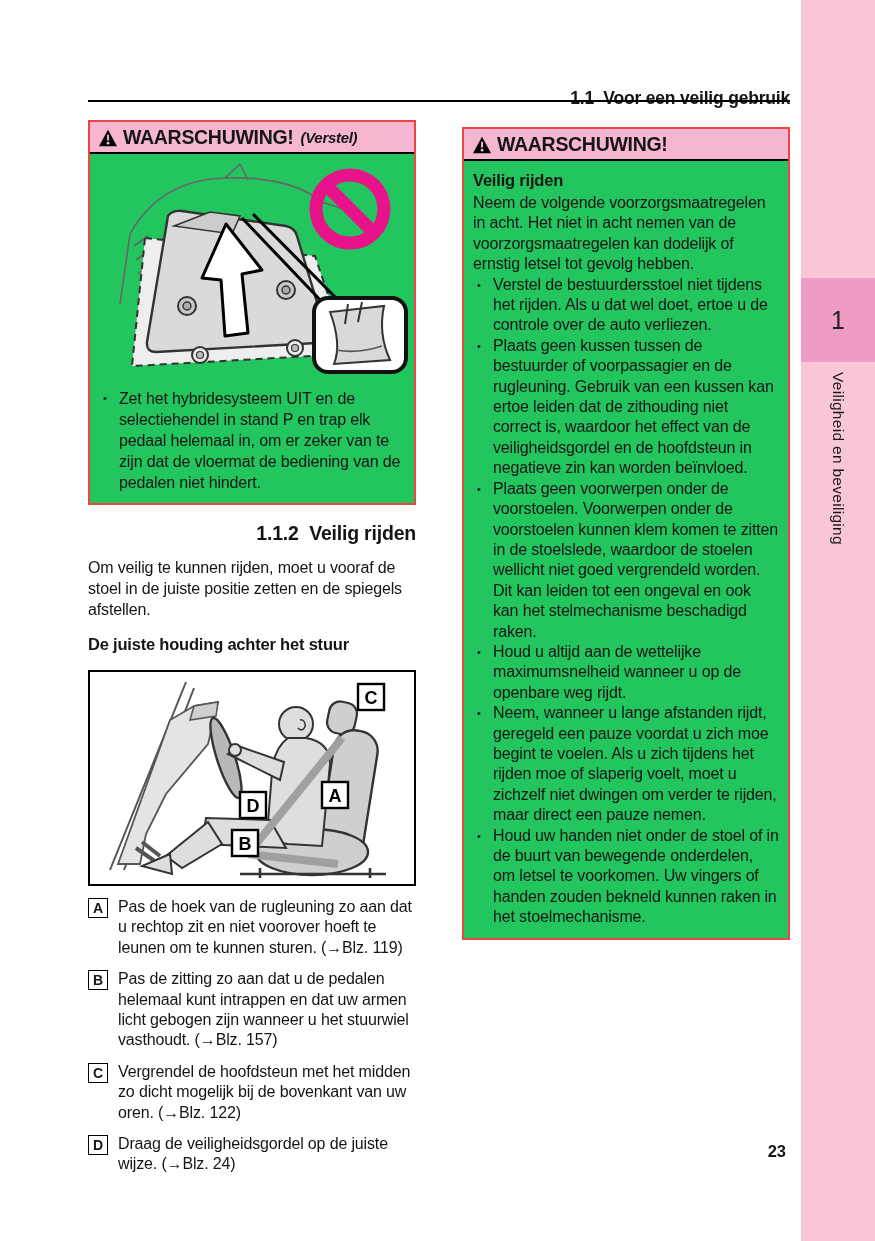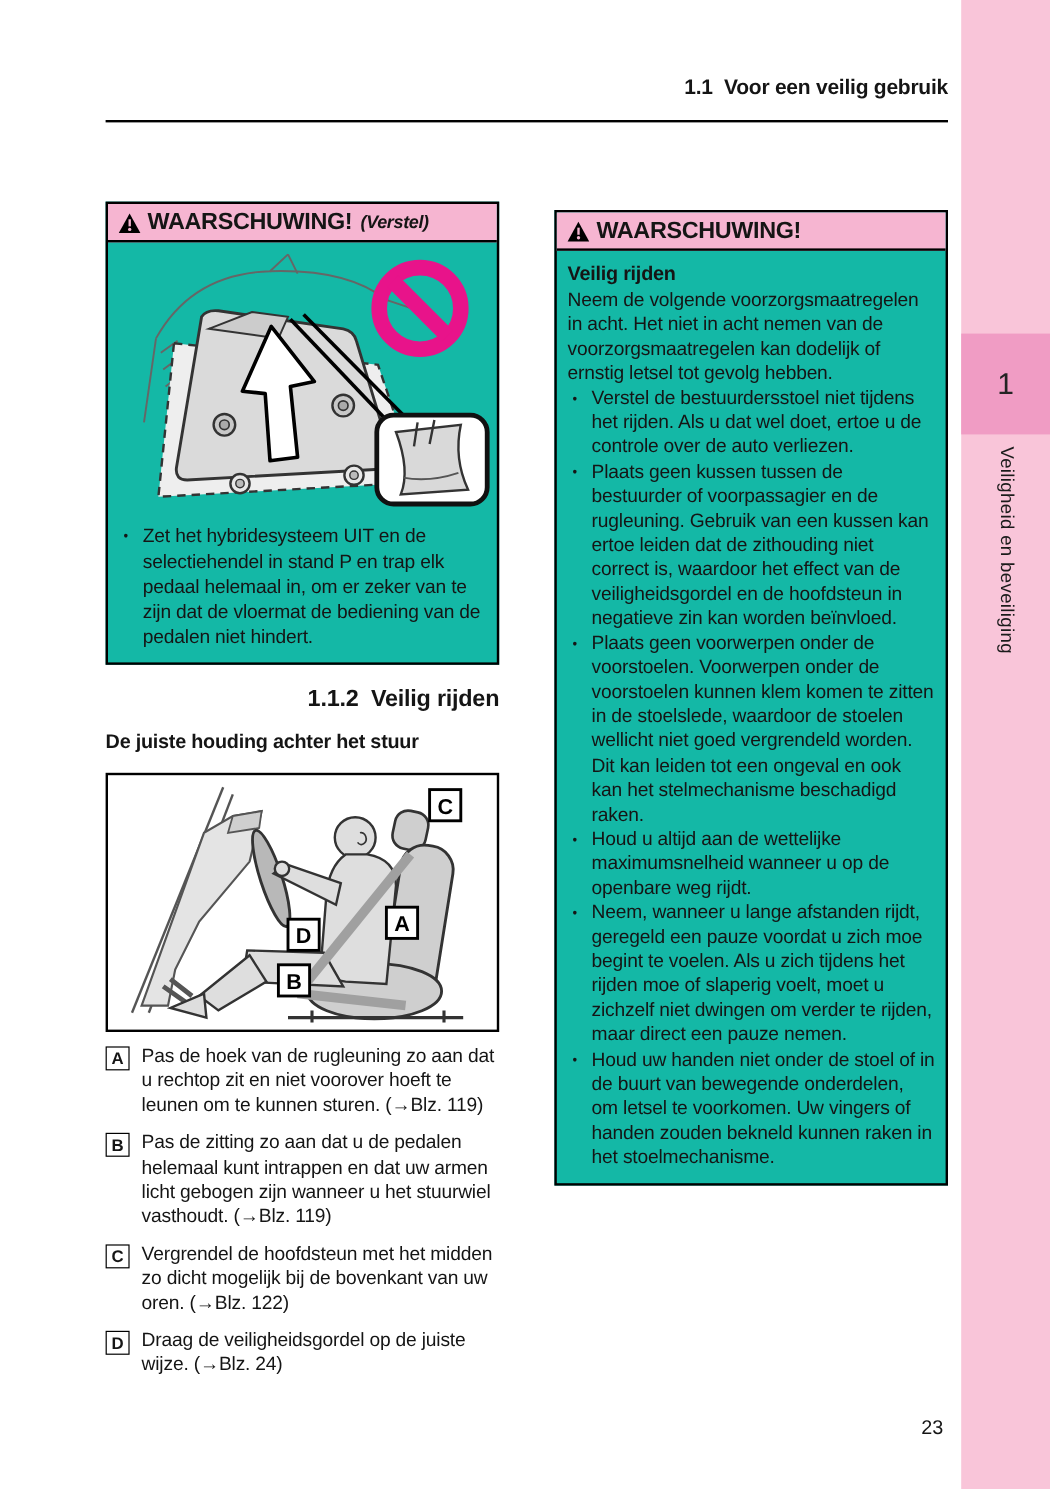--- a/index.html
+++ b/index.html
@@ -13,29 +13,29 @@
   .chapter-tab {
     position:absolute; left:801px; top:278px; width:74px; height:84px;
     background:#f09cc4; display:flex; align-items:center; justify-content:center;
     font-size:25px; color:#242424;
   }
   .vtitle-wrap { position:absolute; left:801px; top:372px; width:74px; height:260px;
     display:flex; justify-content:center; }
   .vtitle { writing-mode:vertical-rl; font-size:15.5px; color:#1a1a1a; letter-spacing:.3px; }
   
   .page-header {
-    position:absolute; top:62px; left:88px; width:702px; text-align:right;
+    position:absolute; top:88px; left:88px; width:702px; text-align:right;
     font-weight:bold; font-size:17.5px; white-space:pre-wrap; letter-spacing:-.2px;
   }
   .rule { position:absolute; top:100px; left:88px; width:702px; border-top:2px solid #000; }
   
   .left-col  { position:absolute; left:88px;  top:120px; width:328px; }
   .right-col { position:absolute; left:462px; top:127px; width:328px; }
   
-  .wbox { border:2px solid #000000; background:#14b8a6;margin-top:48px; }
+  .wbox { border:2px solid #ef4444; background:#22c55e; }
   .whdr {
     background:#f6b5d1; border-bottom:2.5px solid #000; padding:4px 8px 3px;
     display:flex; align-items:center; font-weight:bold; font-size:19.5px; letter-spacing:-.3px;
   }
   .whdr .tri { width:20px; height:18px; margin-right:5px; flex:0 0 auto; }
   .vervolg { font-style:italic; font-size:15px; margin-left:7px; font-weight:bold; }
   .pad { padding:6px 9px 10px; }
   
   .bullets { list-style:none; }
   .bullets li { position:relative; padding-left:20px; font-size:16px; line-height:20.4px;
@@ -51,22 +51,22 @@
   .fig svg { display:block; }
   .items .item { position:relative; padding-left:30px; margin-top:11px; font-size:16px;
     line-height:20.4px; letter-spacing:-.15px; }
   .lbl-box {
     position:absolute; left:0; top:1px; width:20px; height:20px; border:1.5px solid #000;
     display:flex; align-items:center; justify-content:center; font-weight:bold; font-size:14px;
     background:#fff;
   }
   .rw-sub { font-weight:bold; font-size:16.5px; margin:4px 0 3px; letter-spacing:-.2px; }
   .rw-intro { font-size:16px; line-height:20.4px; letter-spacing:-.15px; }
-  .pageno { position:absolute; top:1181px; left:700px; width:86px; text-align:right;
-    font-weight:normal; font-size:16.5px; }
+  .pageno { position:absolute; top:1142px; left:700px; width:86px; text-align:right;
+    font-weight:bold; font-size:16.5px; }
 </style>
 </head>
 <body>
 
 <div class="strip"></div>
 <div class="chapter-tab">
   <span>1</span>
 </div>
 <div class="vtitle-wrap">
   <span class="vtitle">Veiligheid en beveiliging</span>
@@ -132,20 +132,21 @@
       </svg>
     </div>
     <div class="pad">
       <ul class="bullets lb">
         <li>Zet het hybridesysteem UIT en de selectiehendel in stand P en trap elk pedaal helemaal in, om er zeker van te zijn dat de vloermat de bediening van de pedalen niet hindert.</li>
       </ul>
     </div>
   </div>
 
   <div class="sec-heading">1.1.2  Veilig rijden</div>
+  <div class="intro-par">Om veilig te kunnen rijden, moet u vooraf de stoel in de juiste positie zetten en de spiegels afstellen.</div>
   <div class="sub-heading">De juiste houding achter het stuur</div>
 
   <div class="fig">
     <svg width="324" height="212" viewBox="0 0 324 212">
 
       <g stroke="#555" stroke-width="2" fill="none">
         <path d="M96 10 L20 198"></path>
         <path d="M104 16 L34 198"></path>
       </g>
 
@@ -194,21 +195,21 @@
     </svg>
   </div>
 
   <div class="items">
     <div class="item">
       <span class="lbl-box">A</span>
       <span>Pas de hoek van de rugleuning zo aan dat u rechtop zit en niet voorover hoeft te leunen om te kunnen sturen. (→Blz. 119)</span>
     </div>
     <div class="item">
       <span class="lbl-box">B</span>
-      <span>Pas de zitting zo aan dat u de pedalen helemaal kunt intrappen en dat uw armen licht gebogen zijn wanneer u het stuurwiel vasthoudt. (→Blz. 119)</span>
+      <span>Pas de zitting zo aan dat u de pedalen helemaal kunt intrappen en dat uw armen licht gebogen zijn wanneer u het stuurwiel vasthoudt. (→Blz. 157)</span>
     </div>
     <div class="item">
       <span class="lbl-box">C</span>
       <span>Vergrendel de hoofdsteun met het midden zo dicht mogelijk bij de bovenkant van uw oren. (→Blz. 122)</span>
     </div>
     <div class="item">
       <span class="lbl-box">D</span>
       <span>Draag de veiligheidsgordel op de juiste wijze. (→Blz. 24)</span>
     </div>
   </div>

